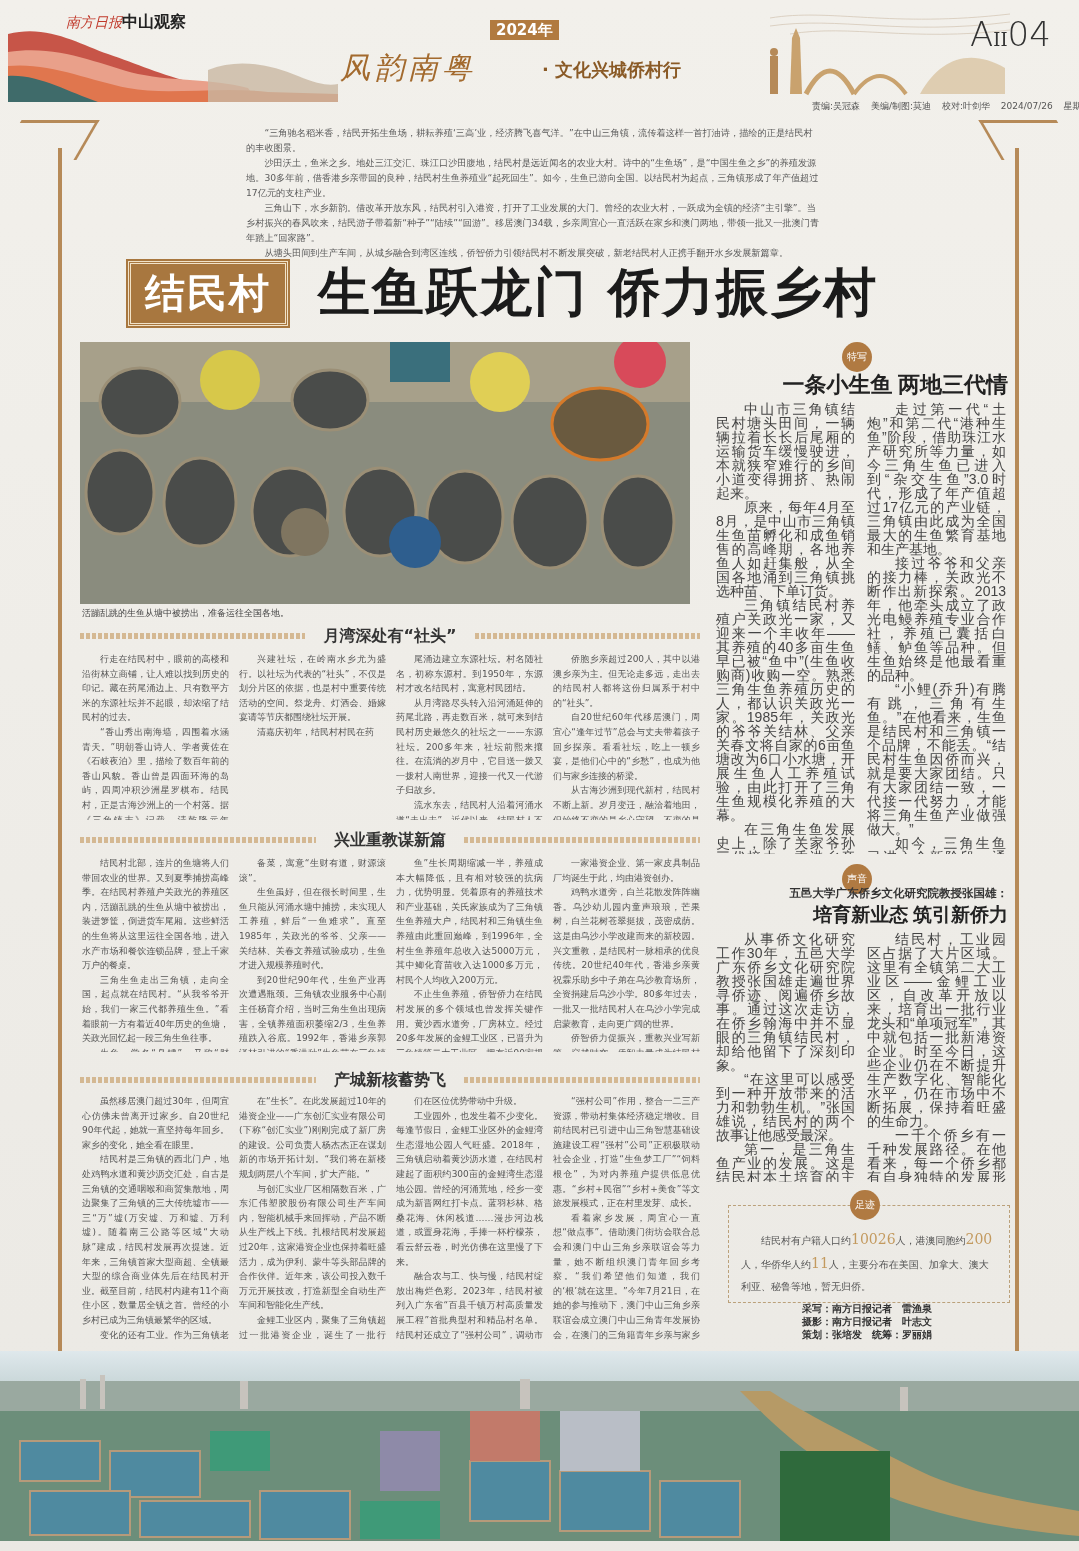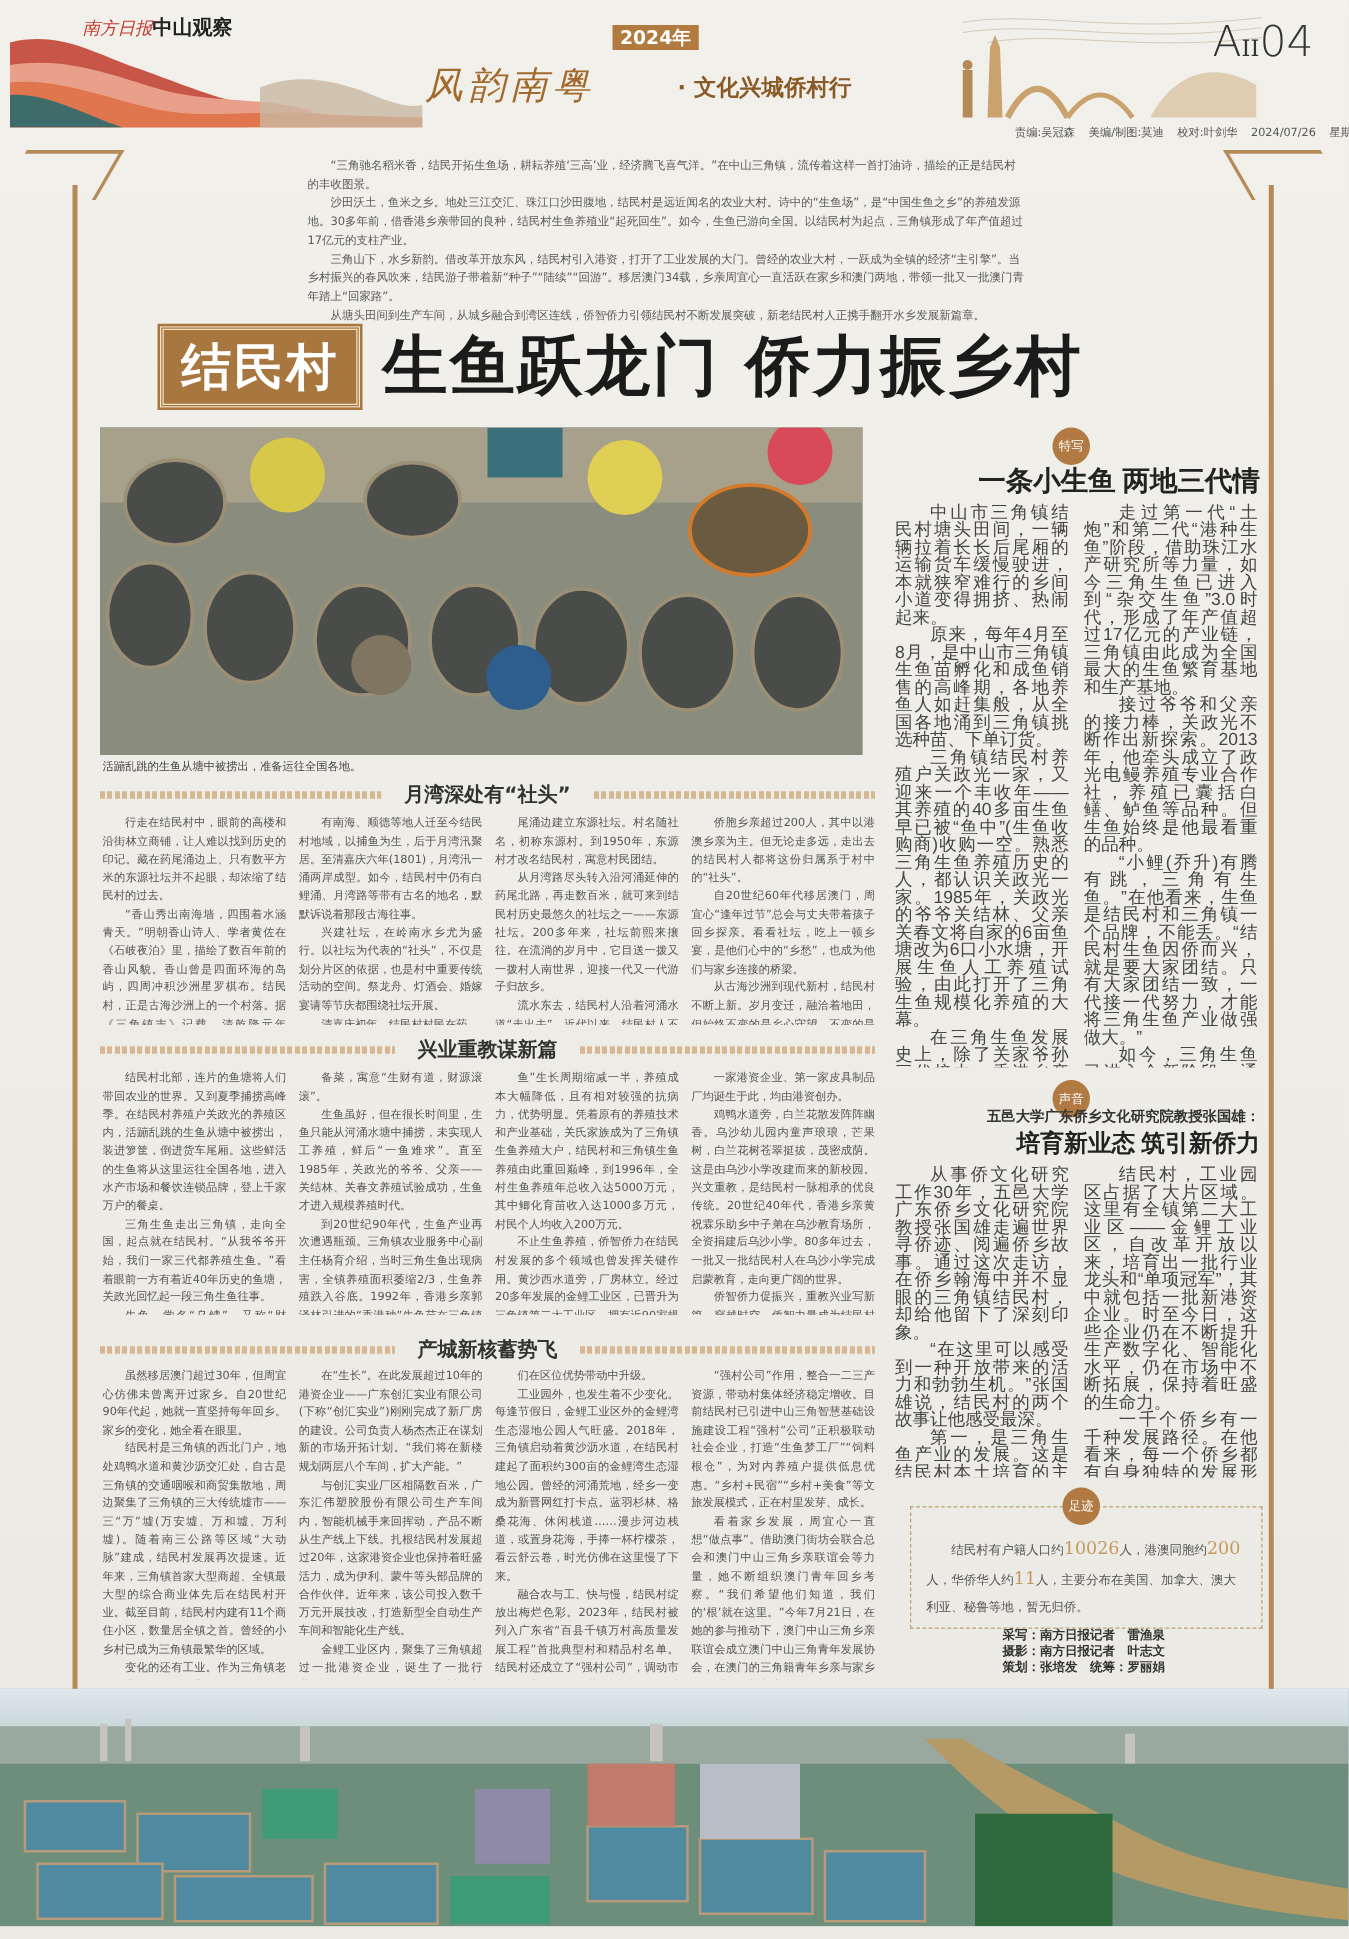--- a/index.html
+++ b/index.html
@@ -23,21 +23,21 @@
   .frame-left{position:absolute;left:58px;top:148px;width:4px;height:1300px;background:#b68a58}
   .frame-right{position:absolute;left:1015px;top:148px;width:4px;height:1300px;background:#b68a58}
   .roof-l{position:absolute;left:10px;top:120px;width:78px;height:40px;border-top:3px solid #b68a58;border-right:3px solid #b68a58;transform:skewX(-30deg)}
   .roof-r{position:absolute;left:990px;top:120px;width:78px;height:40px;border-top:3px solid #b68a58;border-left:3px solid #b68a58;transform:skewX(30deg)}
   
   .lead{position:absolute;left:246px;top:125px;width:574px;font-size:9.2px;line-height:15px;color:#5a5a5a;font-family:"DejaVu Sans",sans-serif}
   .lead p{text-indent:2em}
   
   .headline{position:absolute;left:128px;top:258px;display:flex;align-items:center}
   .tag{background:#a8773f;color:#fff;font-size:40px;font-weight:bold;padding:2px 14px;border:3px double #f1e2c8;outline:2px solid #a8773f;font-family:"DejaVu Serif",serif;letter-spacing:2px}
-  .main-title{font-size:52px;font-weight:bold;color:#1b1b1b;margin-left:18px;font-family:"DejaVu Serif",serif;letter-spacing:2px}
+  .main-title{font-size:52px;font-weight:bold;color:#1b1b1b;margin-left:30px;font-family:"DejaVu Serif",serif;letter-spacing:2px}
   
   .photo{position:absolute;left:80px;top:342px;width:610px;height:262px;overflow:hidden;background:#7d7f72}
   .caption{position:absolute;left:82px;top:607px;font-size:9px;color:#444;font-family:"DejaVu Sans",sans-serif}
   
   .sec{position:absolute;left:80px;width:620px;height:24px;display:flex;align-items:center;justify-content:flex-start;gap:18px}
   .sec .wave{flex:1;height:6px;background:repeating-linear-gradient(90deg,#c9a26e 0 4px,transparent 4px 6px);opacity:.7}
   .sec h3{font-size:16px;font-weight:bold;color:#333;font-family:"DejaVu Sans",sans-serif;white-space:nowrap}
   
   .cols{position:absolute;left:82px;width:618px;display:grid;grid-template-columns:repeat(4,1fr);column-gap:10px}
   .col{font-size:9px;line-height:14.6px;color:#555;font-family:"DejaVu Sans",sans-serif;text-align:justify;overflow:hidden}
@@ -145,21 +145,20 @@
     <span class="wave"></span>
     <h3>月湾深处有“社头”</h3>
     <span class="wave"></span>
   </div>
   <div class="cols" style="top:652px;height:168px">
     <div class="col">
         <p>行走在结民村中，眼前的高楼和沿街林立商铺，让人难以找到历史的印记。藏在药尾涌边上、只有数平方米的东源社坛并不起眼，却浓缩了结民村的过去。</p>
         <p>“香山秀出南海墙，四围着水涵青天。”明朝香山诗人、学者黄佐在《石岐夜泊》里，描绘了数百年前的香山风貌。香山曾是四面环海的岛屿，四周冲积沙洲星罗棋布。结民村，正是古海沙洲上的一个村落。据《三角镇志》记载，清乾隆元年(1736)，因白鲤沙洲逐渐扩大，</p>
       </div>
     <div class="col">
-        <p>有南海、顺德等地人迁至今结民村地域，以捕鱼为生，后于月湾汛聚居。至清嘉庆六年(1801)，月湾汛一涌两岸成型。如今，结民村中仍有白鲤涌、月湾路等带有古名的地名，默默诉说着那段古海往事。</p>
         <p>兴建社坛，在岭南水乡尤为盛行。以社坛为代表的“社头”，不仅是划分片区的依据，也是村中重要传统活动的空间。祭龙舟、灯酒会、婚嫁宴请等节庆都围绕社坛开展。</p>
         <p>清嘉庆初年，结民村村民在药</p>
       </div>
     <div class="col">
         <p>尾涌边建立东源社坛。村名随社名，初称东源村。到1950年，东源村才改名结民村，寓意村民团结。</p>
         <p>从月湾路尽头转入沿河涌延伸的药尾北路，再走数百米，就可来到结民村历史最悠久的社坛之一——东源社坛。200多年来，社坛前熙来攘往。在流淌的岁月中，它目送一拨又一拨村人南世界，迎接一代又一代游子归故乡。</p>
         <p>流水东去，结民村人沿着河涌水道“走出去”。近代以来，结民村人不断出海闯世界。如今，结民村</p>
       </div>
     <div class="col">
         <p>侨胞乡亲超过200人，其中以港澳乡亲为主。但无论走多远，走出去的结民村人都将这份归属系于村中的“社头”。</p>

